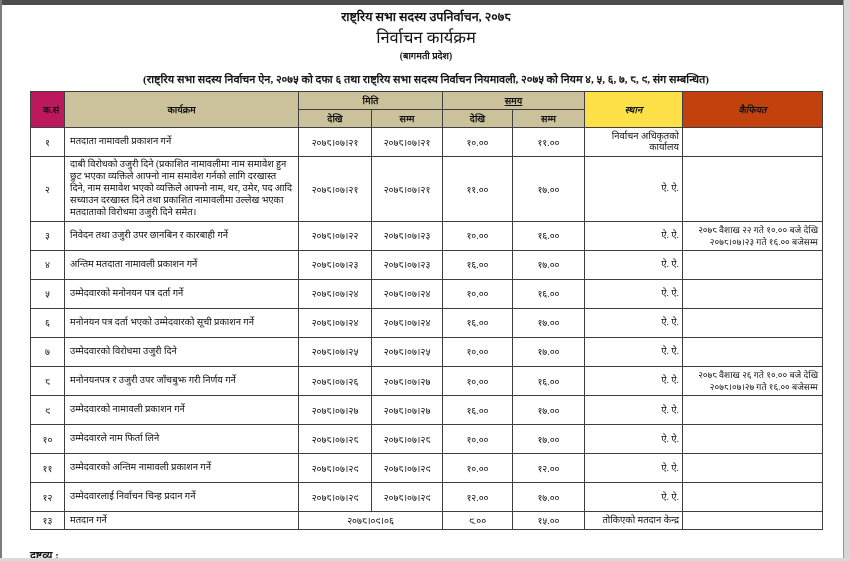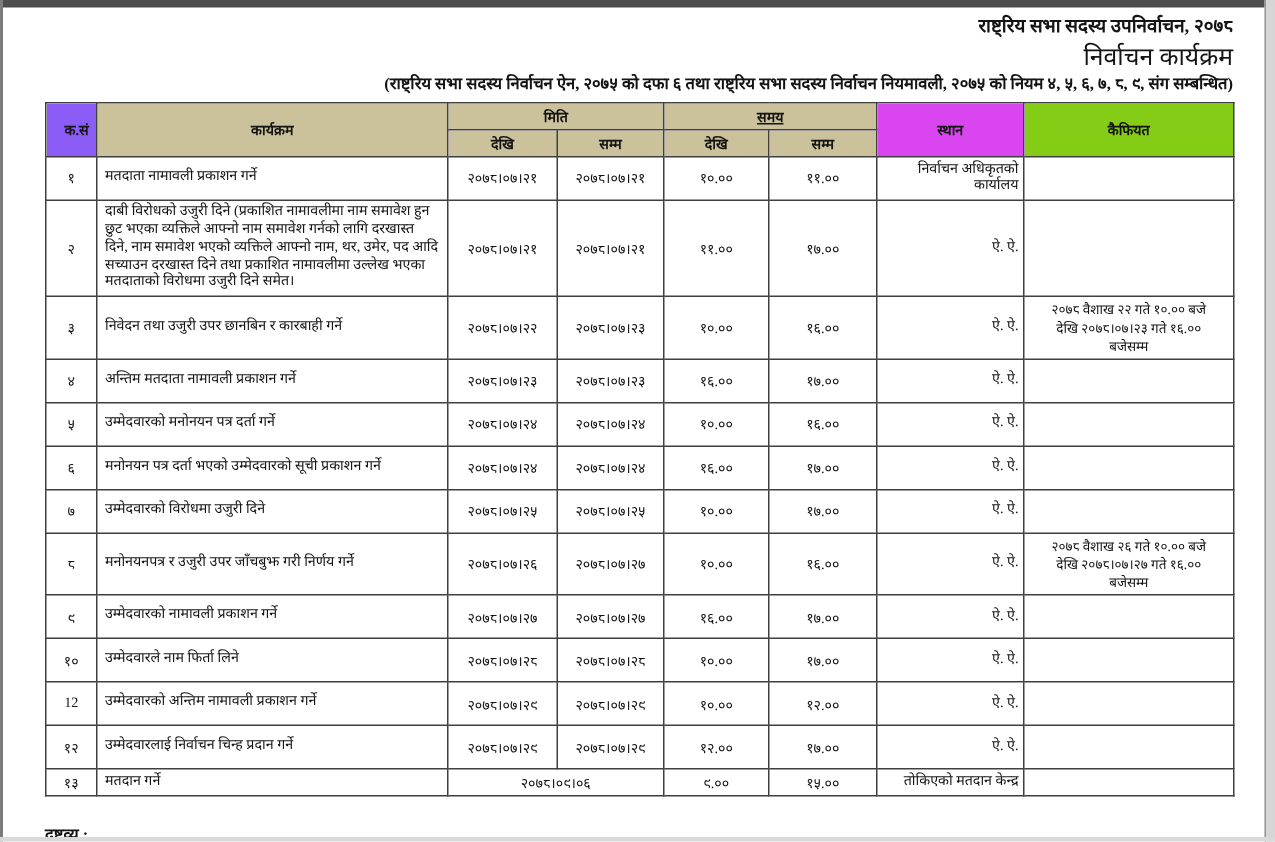--- a/index.html
+++ b/index.html
@@ -12,83 +12,84 @@
   .edge-top{position:absolute;top:0;left:0;width:850px;height:5px;background:#4d4d4d;z-index:5;}
   .edge-left{position:absolute;top:0;left:0;width:2px;height:561px;background:#7c7c7c;z-index:5;}
   .edge-right{position:absolute;top:0;right:0;width:6px;height:561px;background:#d6d6d6;border-left:1px solid #979797;z-index:5;}
   .edge-bottom{position:absolute;bottom:0;left:0;width:850px;height:3px;background:#d9d9d9;z-index:5;}
 
   .page{
     position:absolute;top:5px;left:0;width:843px;height:553px;
     box-sizing:border-box;padding:4px 21px 0 30px;overflow:hidden;
   }
 
-  .titles{text-align:right;line-height:1.3;}
+  .titles{text-align:center;line-height:1.3;}
   .title-1{font-size:12.5px;font-weight:bold;}
   .title-2{font-size:16.5px;font-weight:normal;margin-top:2px;}
   .title-3{font-size:9.5px;font-weight:bold;margin-top:1px;}
-  .title-4{font-size:11px;font-weight:bold;margin-top:0;}
+  .title-4{font-size:11px;font-weight:bold;margin-top:10px;}
 
   table.schedule{
     width:792px;border-collapse:collapse;table-layout:fixed;margin-top:5px;
   }
   .schedule th,.schedule td{
     border:1px solid #3f3f3f;padding:1px 3px;font-size:9.5px;
     vertical-align:middle;overflow:hidden;
   }
   .schedule thead th{font-weight:bold;text-align:center;padding:2px 12px;}
   .schedule tbody td{height:24px;}
   .schedule tbody tr:last-child td{height:13px;}
   td.c-sn{text-align:center;}
   td.c-act{text-align:left;padding:2px 5px;line-height:1.25;}
   td.c-mid{text-align:center;}
   td.c-place{text-align:right;line-height:1.2;}
-  td.c-remarks{text-align:center;font-size:9px;vertical-align:top;padding:2px 16px;line-height:1.35;}
+  td.c-remarks{text-align:right;font-size:9px;vertical-align:top;padding:2px 4px;line-height:1.35;}
 
   .notes{margin-top:9px;font-size:10.5px;}
   .notes-heading{font-weight:bold;text-decoration:underline;font-size:11px;margin-top:17px;}
   .note{display:flex;margin-top:5px;line-height:1.55;}
   .note-num{flex:0 0 18px;}
   .note-text{flex:1;}
 </style>
 </head>
 <body>
 
 <div class="edge-top"></div>
 <div class="edge-left"></div>
 <div class="edge-right"></div>
 <div class="edge-bottom"></div>
 
 <div class="page">
 
   <div class="titles">
     <div class="title-1">राष्ट्रिय सभा सदस्य उपनिर्वाचन, २०७८</div>
     <div class="title-2">निर्वाचन कार्यक्रम</div>
+    <div class="title-3">(बागमती प्रदेश)</div>
     <div class="title-4">(राष्ट्रिय सभा सदस्य निर्वाचन ऐन, २०७५ को दफा ६ तथा राष्ट्रिय सभा सदस्य निर्वाचन नियमावली, २०७५ को नियम ४, ५, ६, ७, ८, ९, संग सम्बन्धित)</div>
   </div>
 
   <table class="schedule">
     <colgroup>
       <col style="width:34px">
         <col style="width:234px">
         <col style="width:73px">
         <col style="width:71px">
       <col style="width:70px">
         <col style="width:72px">
         <col style="width:98px">
         <col style="width:140px">
     </colgroup>
     <thead>
       <tr>
-        <th rowspan="2" style="background: #8b5cf6;">क.सं</th>
+        <th rowspan="2" style="background: #be185d;">क.सं</th>
         <th rowspan="2" style="background: rgb(203, 194, 155);">कार्यक्रम</th>
         <th colspan="2" style="background: rgb(203, 194, 155);">मिति</th>
         <th colspan="2" style="background: rgb(203, 194, 155); text-decoration: underline;">समय</th>
-        <th rowspan="2" style="background: #d946ef;">स्थान</th>
-        <th rowspan="2" style="background: #84cc16;">कैफियत</th>
+        <th rowspan="2" style="background: #fde047; font-style: italic;">स्थान</th>
+        <th rowspan="2" style="background: #c2410c; font-style: italic;">कैफियत</th>
       </tr>
       <tr>
         <th style="background: rgb(203, 194, 155);">देखि</th>
         <th style="background: rgb(203, 194, 155);">सम्म</th>
         <th style="background: rgb(203, 194, 155);">देखि</th>
         <th style="background: rgb(203, 194, 155);">सम्म</th>
       </tr>
     </thead>
     <tbody>
         <tr>
@@ -185,21 +186,21 @@
           <td class="c-sn">१०</td>
           <td class="c-act">उम्मेदवारले  नाम फिर्ता लिने</td>
           <td class="c-mid">२०७८।०७।२८</td>
           <td class="c-mid">२०७८।०७।२८</td>
           <td class="c-mid">१०.००</td>
           <td class="c-mid">१७.००</td>
           <td class="c-place">ऐ. ऐ.</td>
           <td class="c-remarks"></td>
         </tr>
         <tr>
-          <td class="c-sn">12</td>
+          <td class="c-sn">११</td>
           <td class="c-act">उम्मेदवारको अन्तिम नामावली प्रकाशन गर्ने</td>
           <td class="c-mid">२०७८।०७।२९</td>
           <td class="c-mid">२०७८।०७।२९</td>
           <td class="c-mid">१०.००</td>
           <td class="c-mid">१२.००</td>
           <td class="c-place">ऐ. ऐ.</td>
           <td class="c-remarks"></td>
         </tr>
         <tr>
           <td class="c-sn">१२</td>

